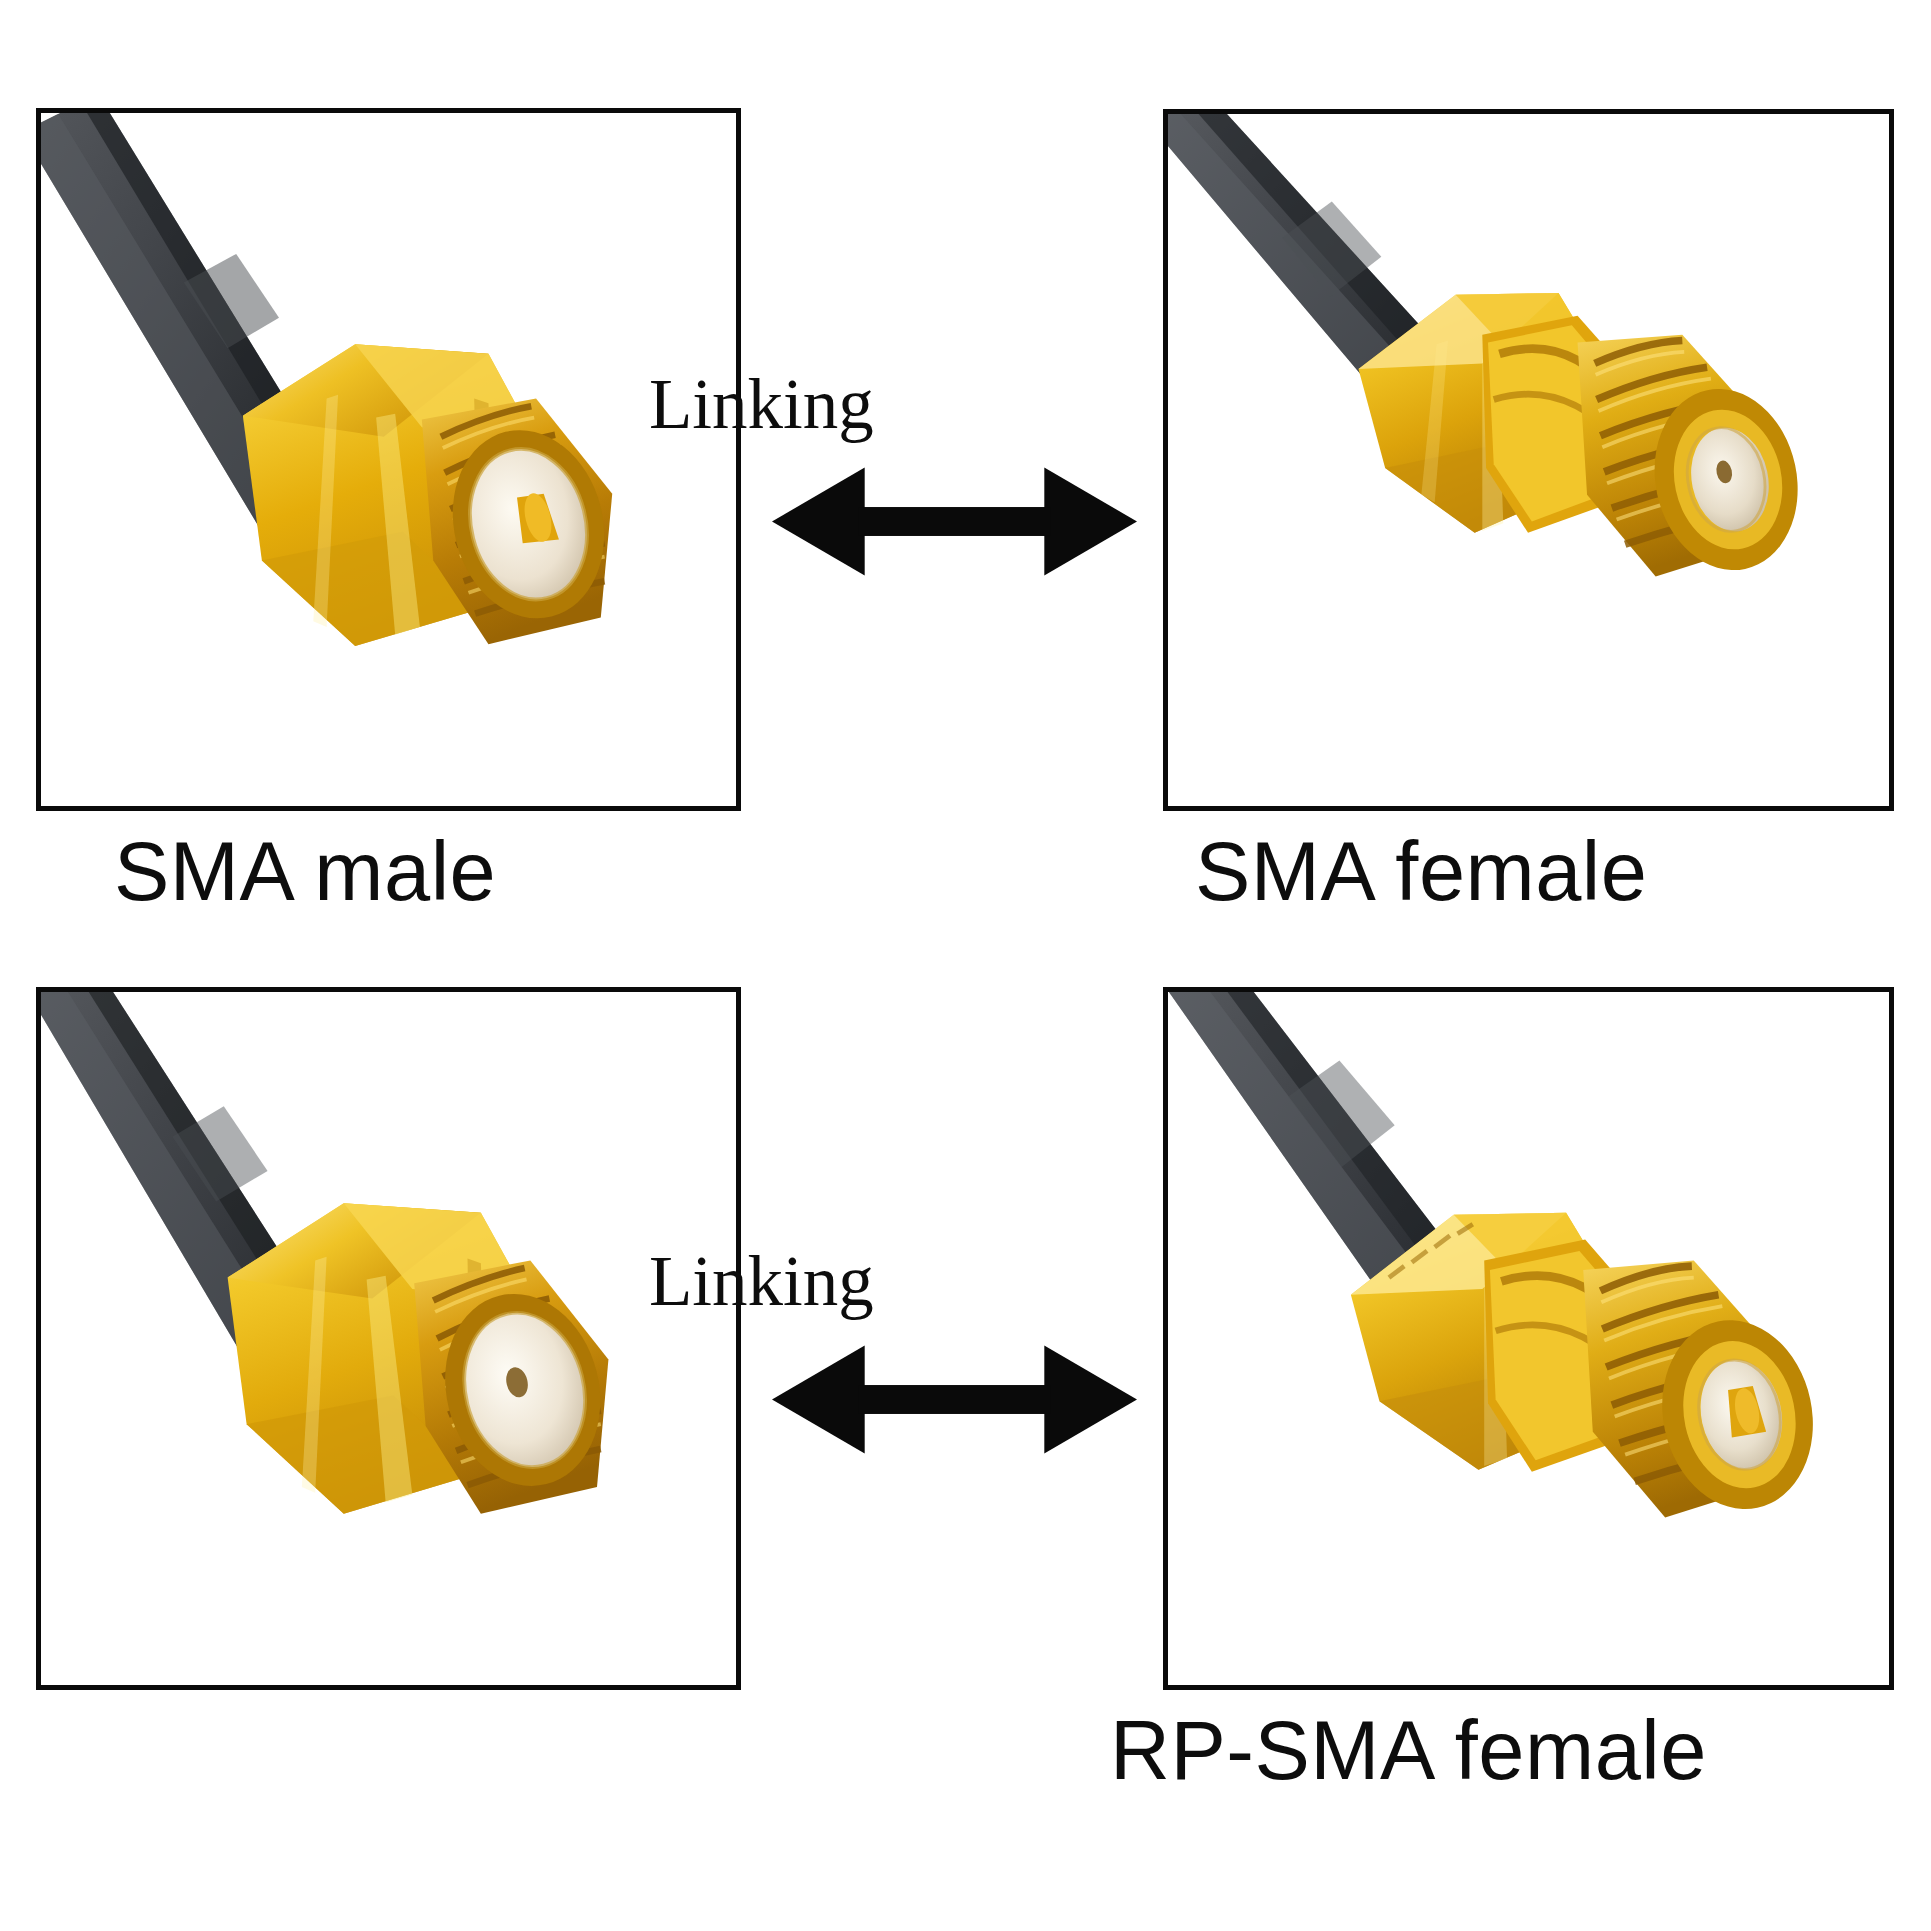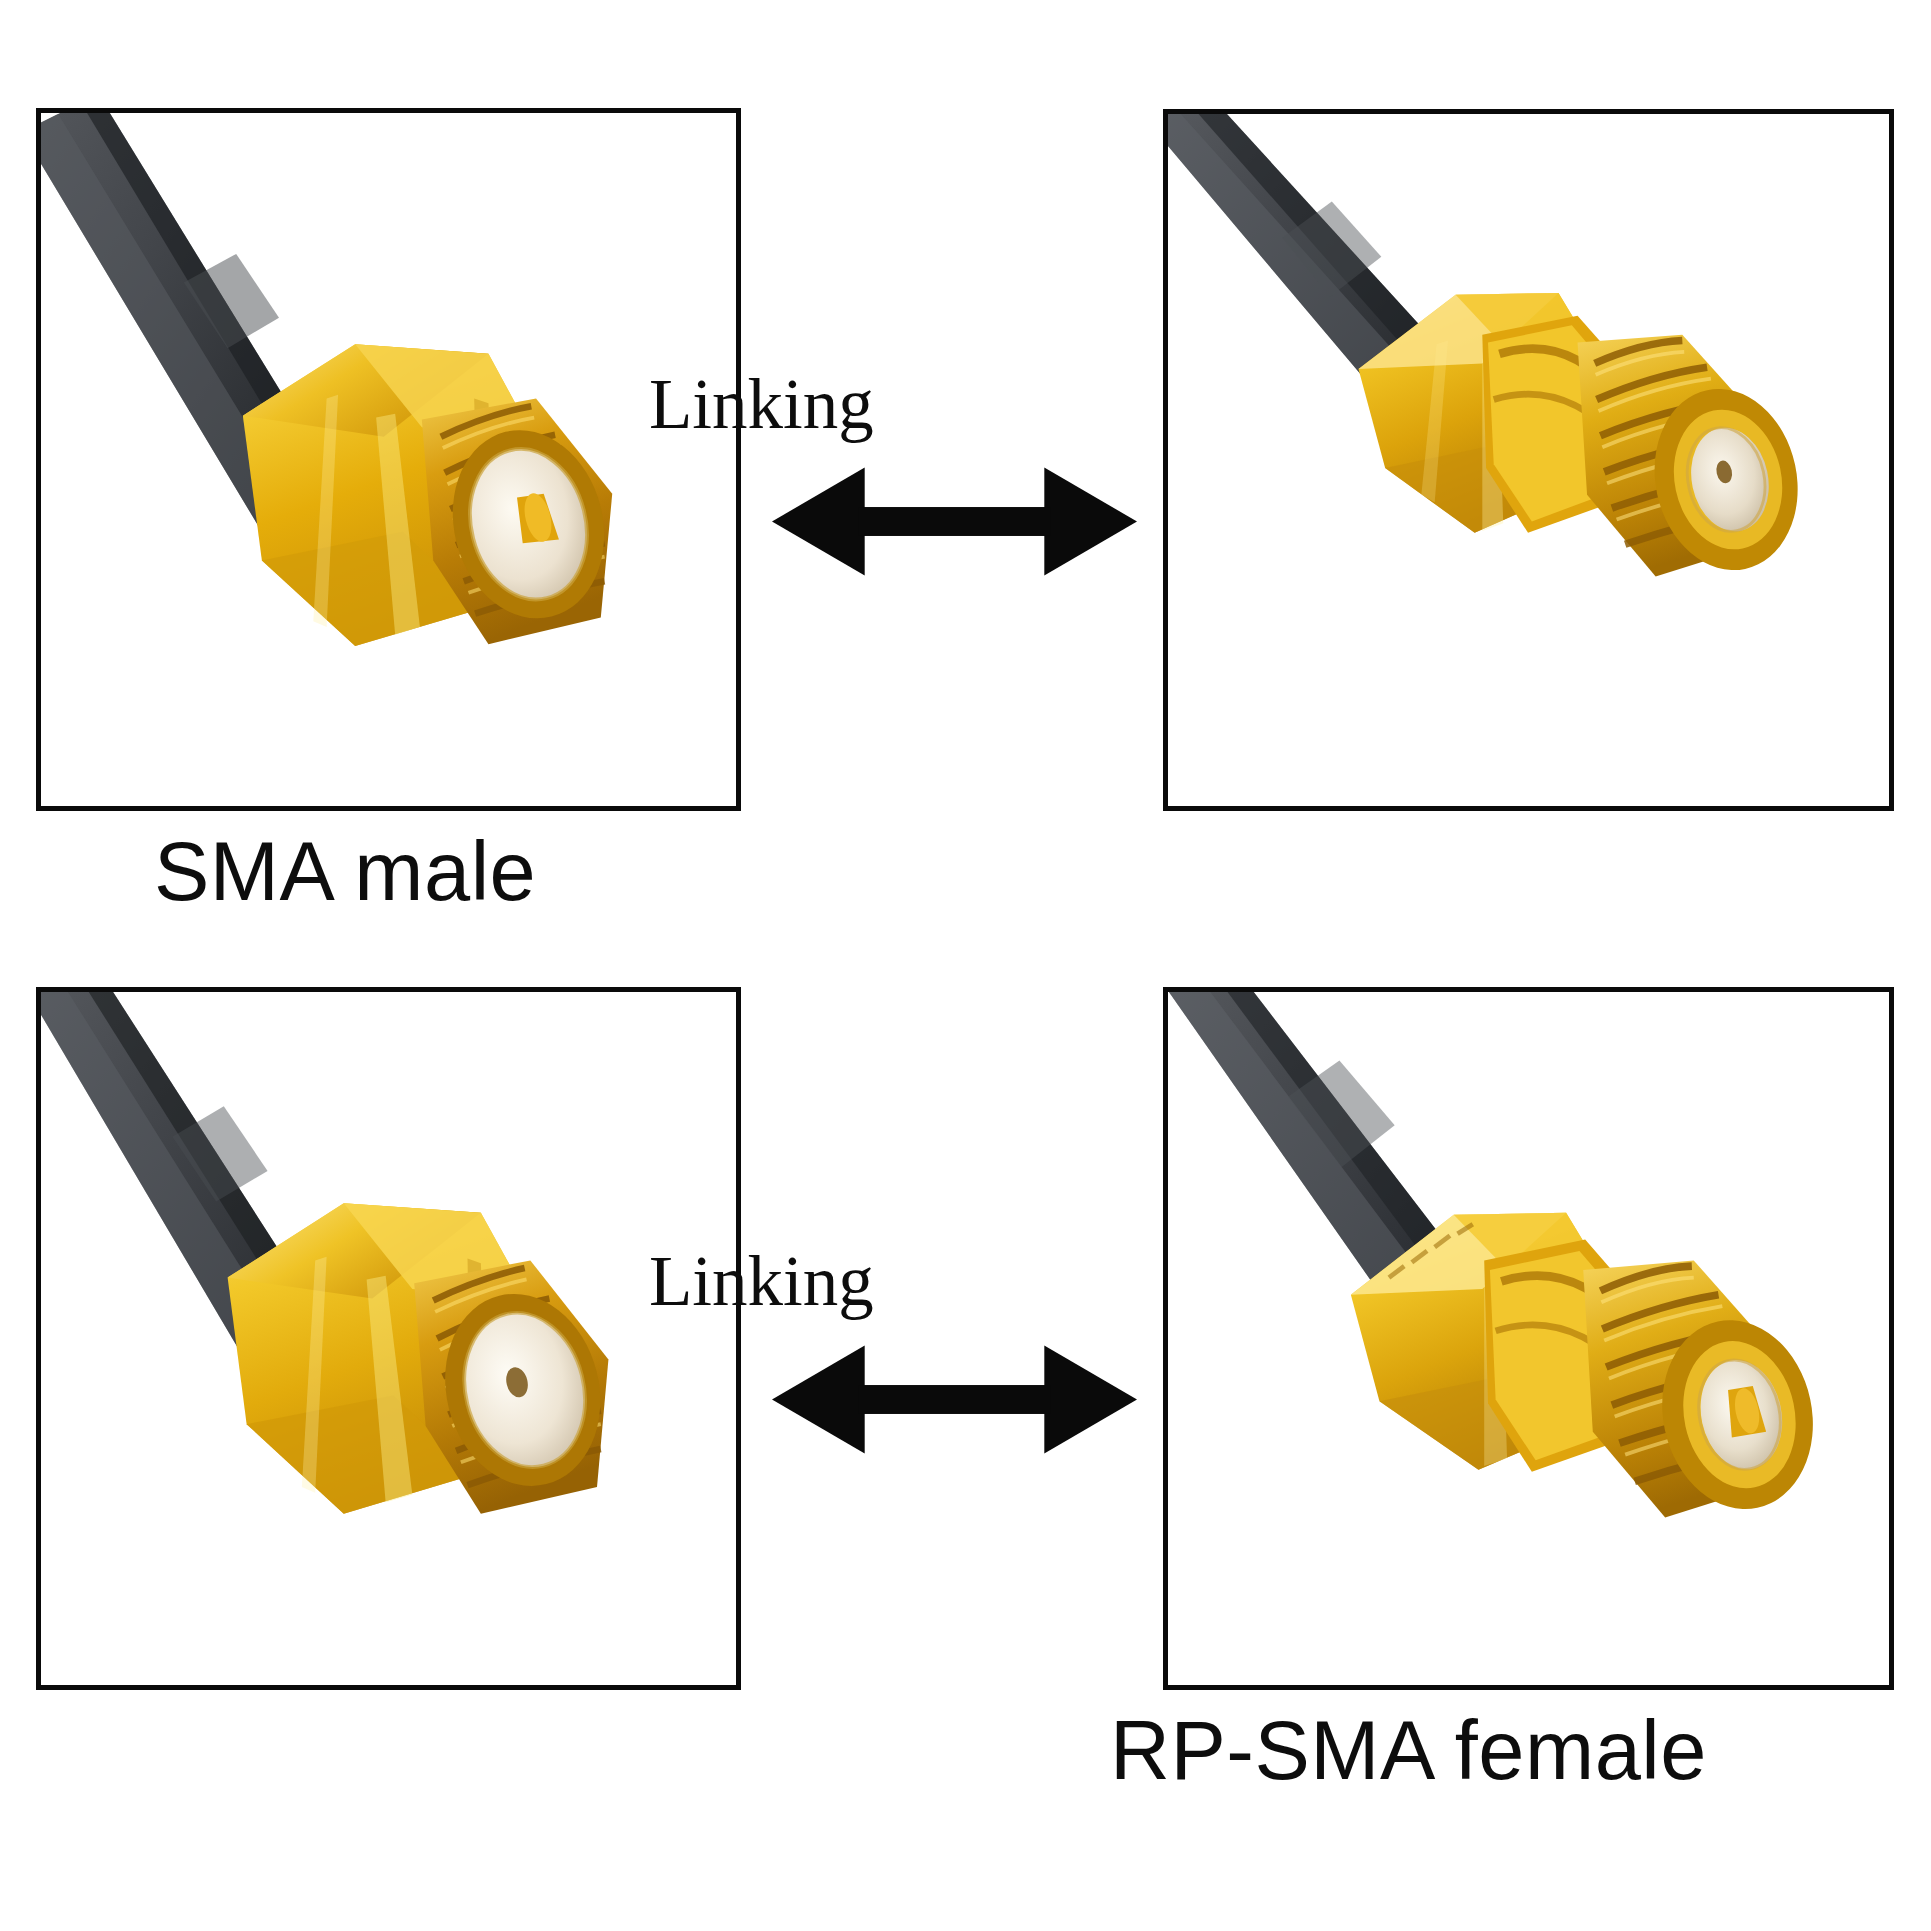--- a/index.html
+++ b/index.html
@@ -28,21 +28,21 @@
   
   .panel-label{
     position:absolute;
     color:#0d0d0d;
     font-size:83px;
     font-weight:400;
     letter-spacing:0.5px;
     line-height:1;
     white-space:nowrap;
   }
-  #label-tl{left:114px;top:830px;margin-left:40px;}
+  #label-tl{left:114px;top:830px;}
   #label-tr{left:1195px;top:830px;}
   #label-bl{left:17.4px;top:1709px;}
   #label-br{left:1110px;top:1709px;}
 
   
   .linking-label{
     position:absolute;
     color:#0d0d0d;
     font-size:71px;
     line-height:1;
@@ -399,20 +399,21 @@
 
           <path d="M 588 418 L 614 414 L 628 462 L 592 468 Z" fill="#dfa50e"></path>
           <ellipse cx="608" cy="440" rx="12" ry="24" transform="rotate(-12 608 440)" fill="#efbb2a"></ellipse>
           <ellipse cx="600" cy="444" rx="42" ry="58" transform="rotate(-12 600 444)" fill="none" stroke="#cfa745" stroke-width="3" opacity="0.6"></ellipse>
         </g>
       </svg>
     </div>
   </div>
 
   <div class="panel-label" id="label-tl">SMA male</div>
+  <div class="panel-label" id="label-tr">SMA female</div>
   <div class="panel-label" id="label-br">RP-SMA female</div>
 
   <div class="linking-label" id="linking-label-top">Linking</div>
   <div class="arrow" id="arrow-top">
     <svg viewBox="0 0 378 140" preserveAspectRatio="none">
       <polygon points="0,70 96,14 96,126" fill="#0a0a0a"></polygon>
       <polygon points="378,70 282,14 282,126" fill="#0a0a0a"></polygon>
       <rect x="90" y="55" width="198" height="30" fill="#0a0a0a"></rect>
     </svg>
   </div>

